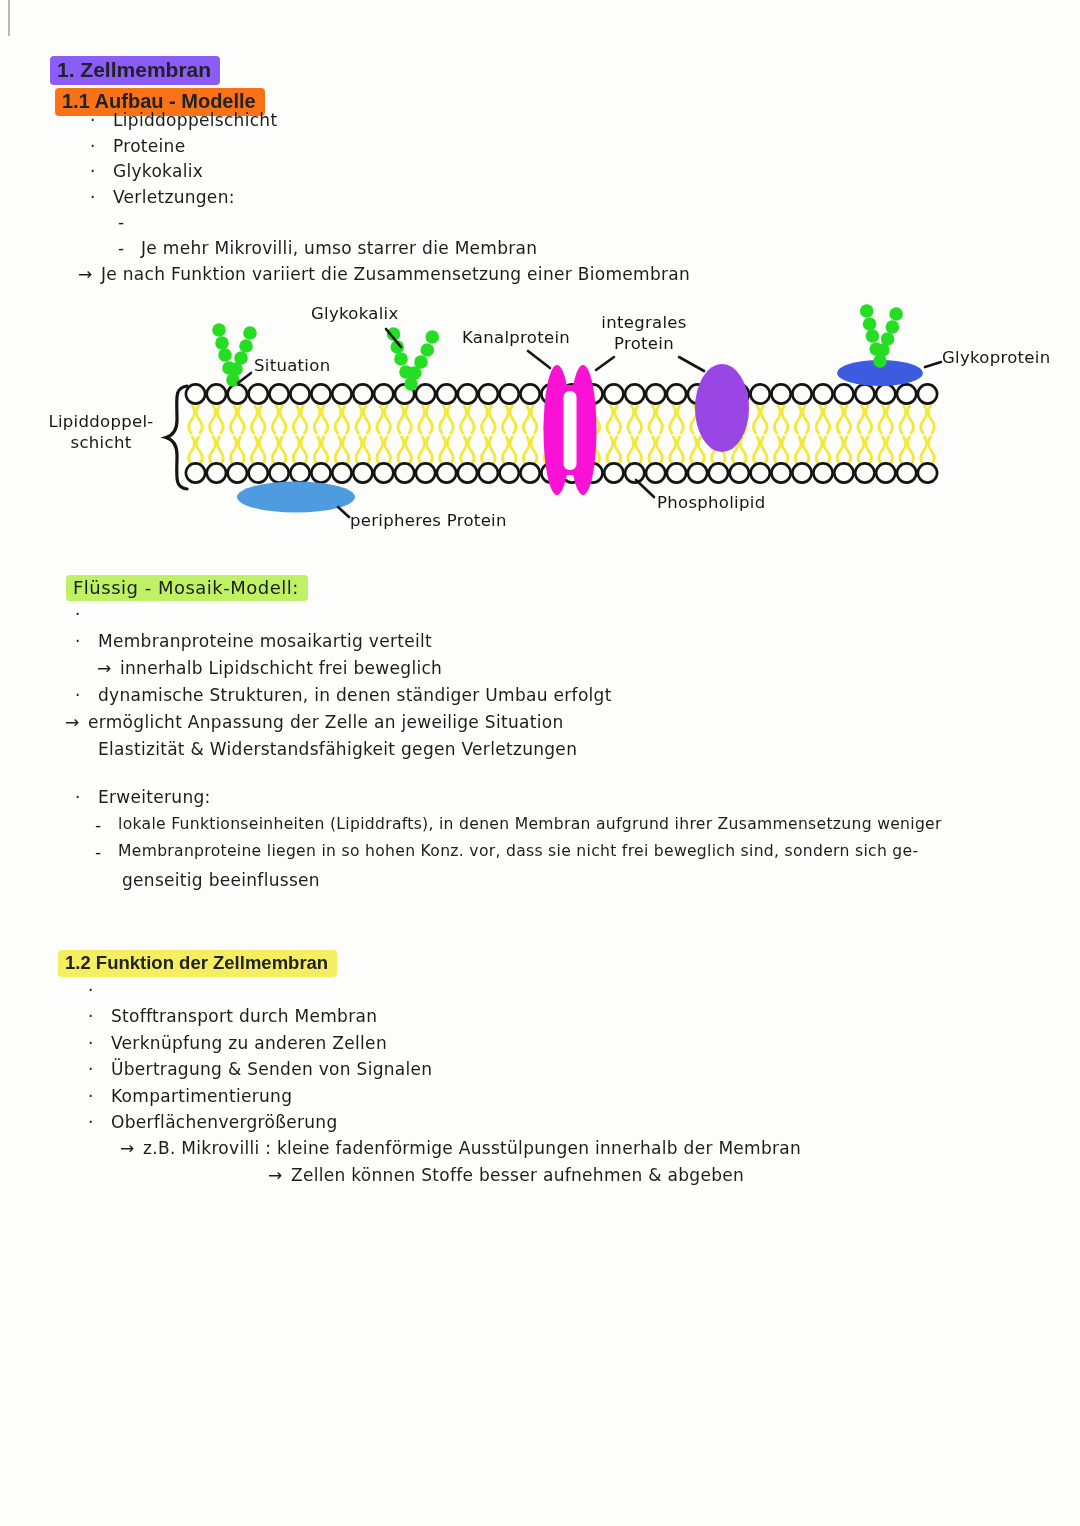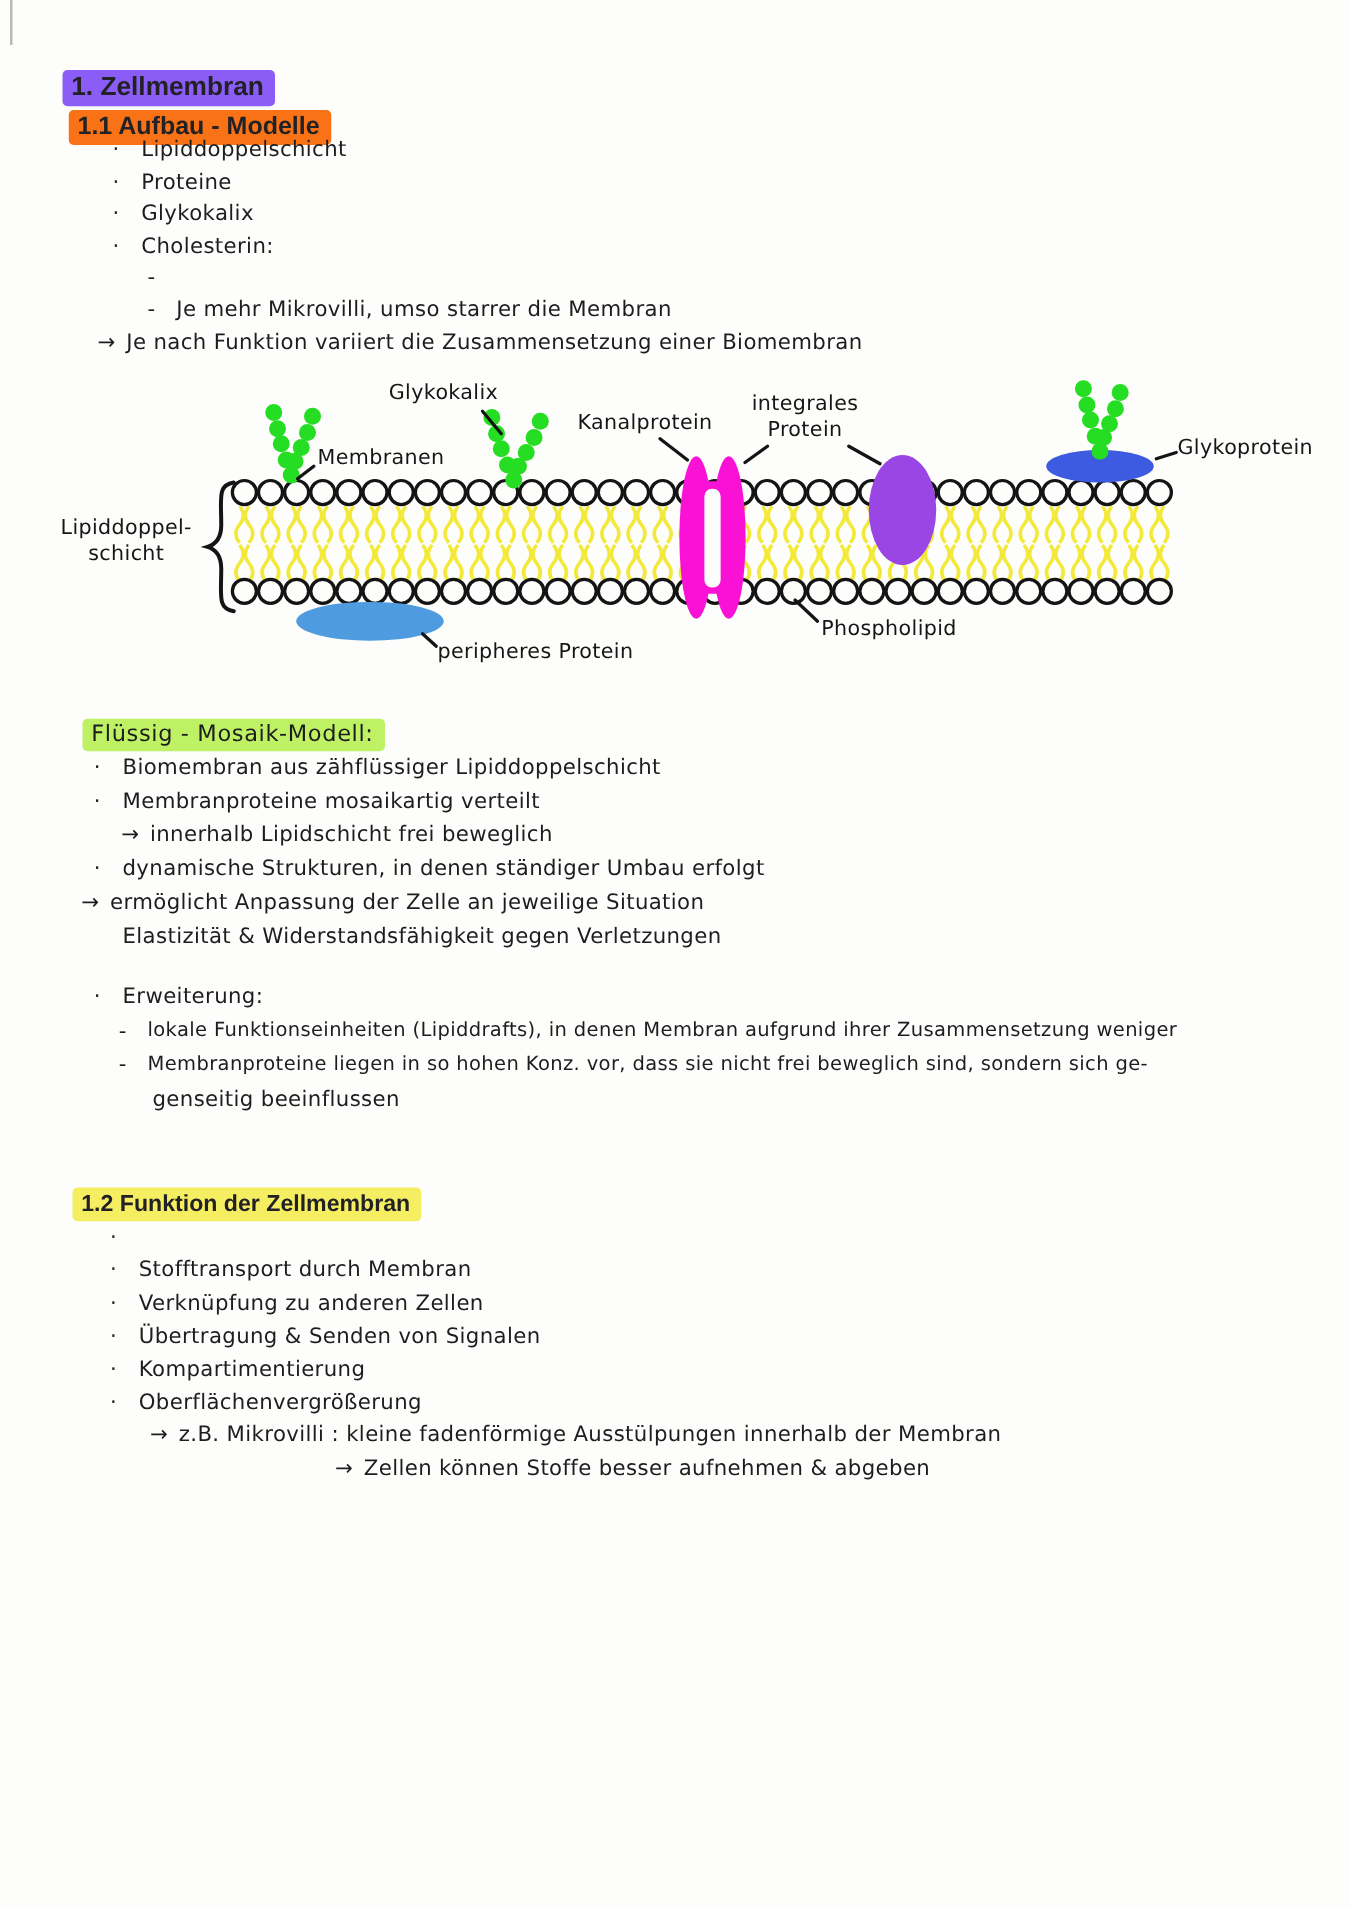--- a/index.html
+++ b/index.html
@@ -69,21 +69,21 @@
       <div class="line lv1">
     <span class="m">·</span>
     <span class="t">Proteine</span>
   </div>
       <div class="line lv1">
     <span class="m">·</span>
     <span class="t">Glykokalix</span>
   </div>
       <div class="line lv1">
     <span class="m">·</span>
-    <span class="t">Cholesterin:</span>
+    <span class="t">Verletzungen:</span>
   </div>
       <div class="line lv2">
     <span class="m">-</span>
   </div>
       <div class="line lv2">
     <span class="m">-</span>
     <span class="t">Je mehr Mikrovilli, umso starrer die Membran</span>
   </div>
       <div class="line lv0">
     <span class="m">→</span>
@@ -348,40 +348,39 @@
         <line x1="251" y1="373" x2="238" y2="383" stroke="#141414" stroke-width="2.6" stroke-linecap="round"></line>
         <line x1="528" y1="351" x2="550" y2="368" stroke="#141414" stroke-width="2.6" stroke-linecap="round"></line>
         <line x1="614" y1="357" x2="596" y2="370" stroke="#141414" stroke-width="2.6" stroke-linecap="round"></line>
         <line x1="679" y1="357" x2="704" y2="371" stroke="#141414" stroke-width="2.6" stroke-linecap="round"></line>
         <line x1="941" y1="362" x2="925" y2="367" stroke="#141414" stroke-width="2.6" stroke-linecap="round"></line>
         <line x1="338" y1="507" x2="349" y2="517" stroke="#141414" stroke-width="2.6" stroke-linecap="round"></line>
         <line x1="636" y1="480" x2="654" y2="497" stroke="#141414" stroke-width="2.6" stroke-linecap="round"></line>
       </svg>
 
     <div class="dlabel" style="left:311px; top:304px;">Glykokalix</div>
-    <div class="dlabel" style="left:254px; top:356px;">Membranen</div>
+    <div class="dlabel" style="left:254px; top:356px;">Situation</div>
     <div class="dlabel" style="left:462px; top:328px;">Kanalprotein</div>
     <div class="dlabel center" style="left:585px; top:312px; width:118px;">
       <div>integrales</div>
       <div>Protein</div>
     </div>
     <div class="dlabel" style="left:942px; top:348px;">Glykoprotein</div>
     <div class="dlabel center" style="left:38px; top:411px; width:126px;">
       <div>Lipiddoppel-</div>
       <div>schicht</div>
     </div>
     <div class="dlabel" style="left:350px; top:511px;">peripheres Protein</div>
     <div class="dlabel" style="left:657px; top:493px;">Phospholipid</div>
   </div>
 
   <div id="fluessig-heading" class="hl">Flüssig - Mosaik-Modell:</div>
   <div id="fluessig-list" class="list hw">
       <div class="line lv0">
     <span class="m">·</span>
-    <span class="t">Biomembran aus zähflüssiger Lipiddoppelschicht</span>
   </div>
       <div class="line lv0">
     <span class="m">·</span>
     <span class="t">Membranproteine mosaikartig verteilt</span>
   </div>
       <div class="line lv1">
     <span class="m">→</span>
     <span class="t">innerhalb Lipidschicht frei beweglich</span>
   </div>
       <div class="line lv0">

